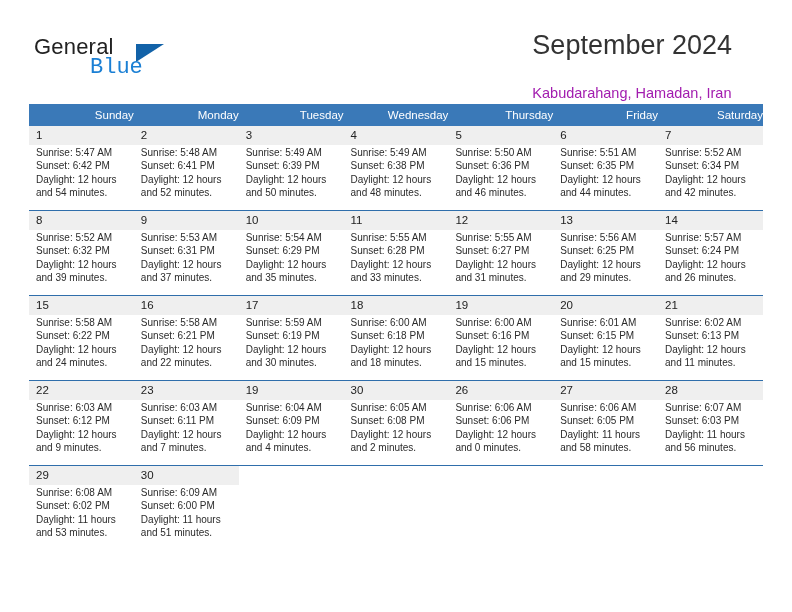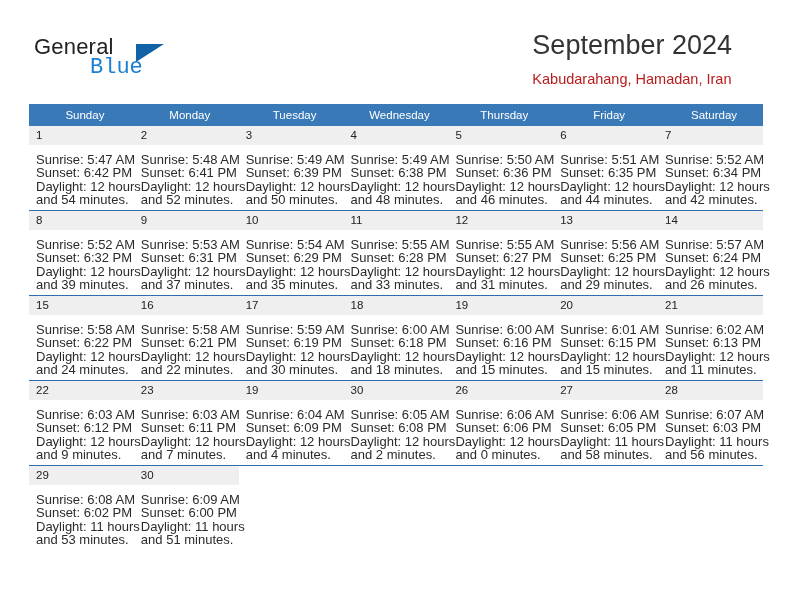--- a/index.html
+++ b/index.html
@@ -72,42 +72,42 @@
   }
   .cal-title {
     font-size: 27px;
     color: #333333;
     font-weight: normal;
     line-height: 34px;
     white-space: nowrap;
   }
   .cal-subtitle {
     font-size: 14.5px;
-    color: #b91c1c;
+    color: #a21caf;
     line-height: 22px;
-    margin-top: 6px;
+    margin-top: 20px;
     white-space: nowrap;
   }
 
   
   .calendar {
     position: absolute;
     left: 29px;
     top: 104px;
     width: 734px;
     border-collapse: collapse;
     table-layout: fixed;
   }
 
   .calendar th {
     background: #3a79b8;
     color: #ffffff;
     font-weight: normal;
     font-size: 11.5px;
-    text-align: center;
+    text-align: right;
     padding: 5px 0 5px 7px;
     height: 12px;
     border: none;
   }
 
   .calendar td {
     vertical-align: top;
     padding: 0;
     border: none;
     width: 104.85px;
@@ -135,22 +135,22 @@
   .daynum {
     font-size: 11.5px;
     color: #222222;
     padding: 3px 0 3px 7px;
     line-height: 13px;
     height: 13px;
     background: #ffffff;
   }
 
   .details {
-    padding: 8px 6px 0 7px;
-    font-size: 13px;
+    padding: 1px 6px 0 7px;
+    font-size: 10px;
     line-height: 13.4px;
     color: #2b2b2b;
   }
   .details div {
     white-space: nowrap;
   }
 </style>
 </head>
 <body>
 

